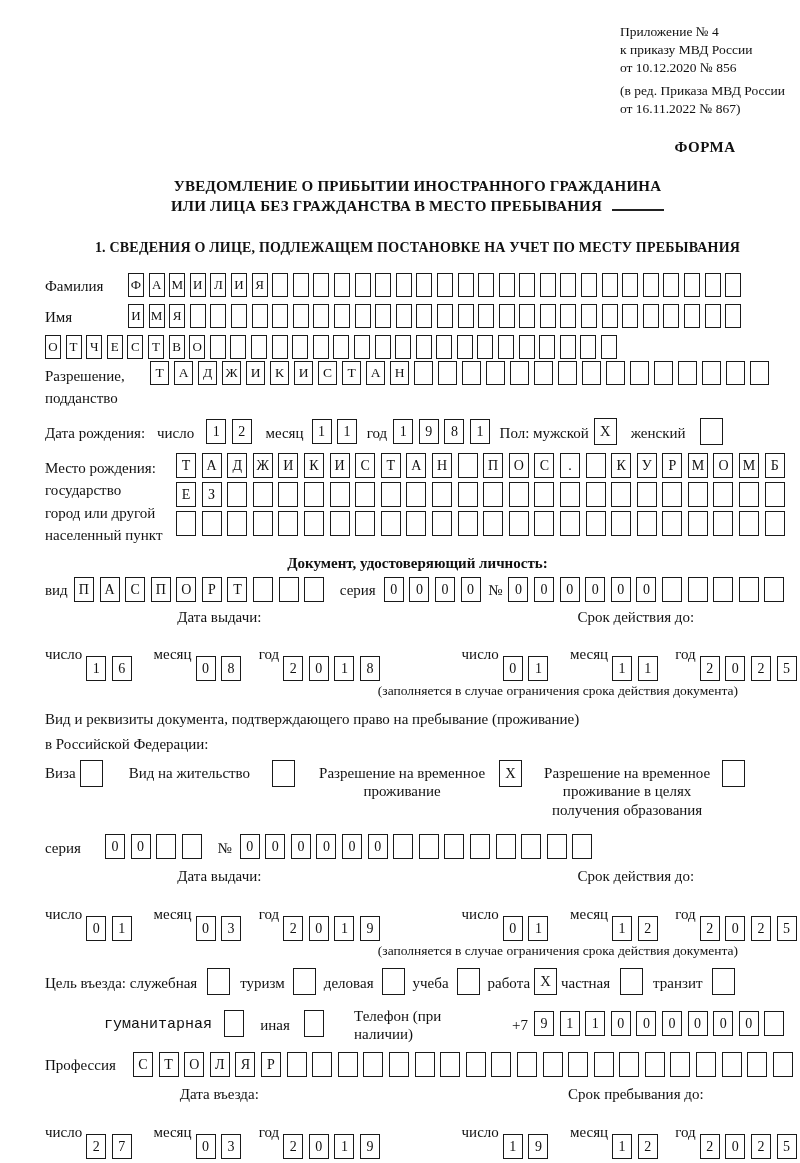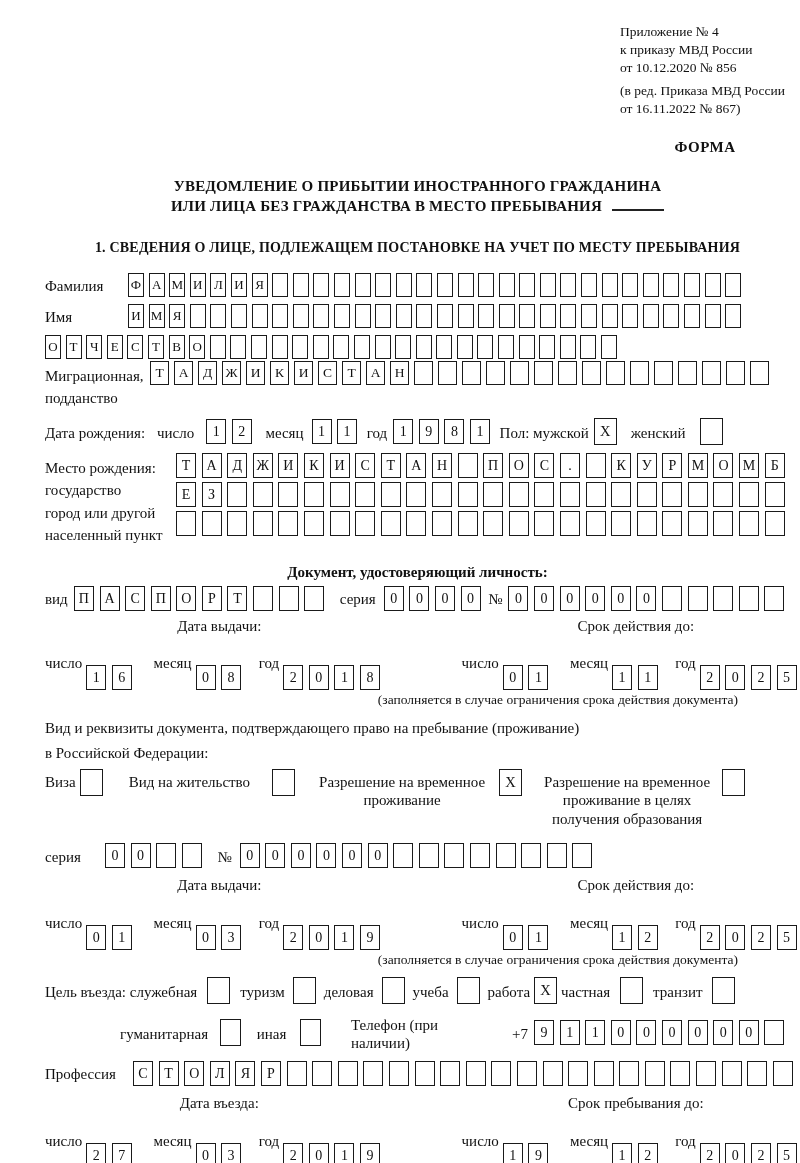--- a/index.html
+++ b/index.html
@@ -77,21 +77,21 @@
     <span class="lbl" style="width:83px;">Имя</span>
     <span class="cells"><span class="cell">И</span><span class="cell">М</span><span class="cell">Я</span><span class="cell"></span><span class="cell"></span><span class="cell"></span><span class="cell"></span><span class="cell"></span><span class="cell"></span><span class="cell"></span><span class="cell"></span><span class="cell"></span><span class="cell"></span><span class="cell"></span><span class="cell"></span><span class="cell"></span><span class="cell"></span><span class="cell"></span><span class="cell"></span><span class="cell"></span><span class="cell"></span><span class="cell"></span><span class="cell"></span><span class="cell"></span><span class="cell"></span><span class="cell"></span><span class="cell"></span><span class="cell"></span><span class="cell"></span><span class="cell"></span></span>
   </div>
 
   <div class="row">
     <span class="cells"><span class="cell">О</span><span class="cell">Т</span><span class="cell">Ч</span><span class="cell">Е</span><span class="cell">С</span><span class="cell">Т</span><span class="cell">В</span><span class="cell">О</span><span class="cell"></span><span class="cell"></span><span class="cell"></span><span class="cell"></span><span class="cell"></span><span class="cell"></span><span class="cell"></span><span class="cell"></span><span class="cell"></span><span class="cell"></span><span class="cell"></span><span class="cell"></span><span class="cell"></span><span class="cell"></span><span class="cell"></span><span class="cell"></span><span class="cell"></span><span class="cell"></span><span class="cell"></span><span class="cell"></span></span>
   </div>
 
   <div class="row" style="margin-top:2px;">
     <span class="lblcol" style="width:105px;">
-      <div>Миграционная,</div>
+      <div>Разрешение,</div>
       <div>подданство</div>
     </span>
     <span class="cells sz24"><span class="cell">Т</span><span class="cell">А</span><span class="cell">Д</span><span class="cell">Ж</span><span class="cell">И</span><span class="cell">К</span><span class="cell">И</span><span class="cell">С</span><span class="cell">Т</span><span class="cell">А</span><span class="cell">Н</span><span class="cell"></span><span class="cell"></span><span class="cell"></span><span class="cell"></span><span class="cell"></span><span class="cell"></span><span class="cell"></span><span class="cell"></span><span class="cell"></span><span class="cell"></span><span class="cell"></span><span class="cell"></span><span class="cell"></span><span class="cell"></span><span class="cell"></span></span>
   </div>
 
   <div class="row" style="margin-top:8px;align-items:center;">
     <span class="inline-lbl" style="width:112px;">Дата рождения:</span>
     <span class="inline-lbl" style="margin-right:12px;">число</span>
     <span class="cells sz25"><span class="cell">1</span><span class="cell">2</span></span>
     <span class="inline-lbl" style="margin:0 8px 0 8px;">месяц</span>
@@ -111,21 +111,21 @@
       <div>город или другой</div>
       <div>населенный пункт</div>
     </span>
     <span class="stack">
       <span class="cells sz25"><span class="cell">Т</span><span class="cell">А</span><span class="cell">Д</span><span class="cell">Ж</span><span class="cell">И</span><span class="cell">К</span><span class="cell">И</span><span class="cell">С</span><span class="cell">Т</span><span class="cell">А</span><span class="cell">Н</span><span class="cell"></span><span class="cell">П</span><span class="cell">О</span><span class="cell">С</span><span class="cell">.</span><span class="cell"></span><span class="cell">К</span><span class="cell">У</span><span class="cell">Р</span><span class="cell">М</span><span class="cell">О</span><span class="cell">М</span><span class="cell">Б</span></span>
       <span class="cells sz25"><span class="cell">Е</span><span class="cell">З</span><span class="cell"></span><span class="cell"></span><span class="cell"></span><span class="cell"></span><span class="cell"></span><span class="cell"></span><span class="cell"></span><span class="cell"></span><span class="cell"></span><span class="cell"></span><span class="cell"></span><span class="cell"></span><span class="cell"></span><span class="cell"></span><span class="cell"></span><span class="cell"></span><span class="cell"></span><span class="cell"></span><span class="cell"></span><span class="cell"></span><span class="cell"></span><span class="cell"></span></span>
       <span class="cells sz25"><span class="cell"></span><span class="cell"></span><span class="cell"></span><span class="cell"></span><span class="cell"></span><span class="cell"></span><span class="cell"></span><span class="cell"></span><span class="cell"></span><span class="cell"></span><span class="cell"></span><span class="cell"></span><span class="cell"></span><span class="cell"></span><span class="cell"></span><span class="cell"></span><span class="cell"></span><span class="cell"></span><span class="cell"></span><span class="cell"></span><span class="cell"></span><span class="cell"></span><span class="cell"></span><span class="cell"></span></span>
     </span>
   </div>
 
-  <div class="center-head" style="margin-top:16px;">Документ, удостоверяющий личность:</div>
+  <div class="center-head" style="margin-top:7px;">Документ, удостоверяющий личность:</div>
 
   <div class="row" style="margin-top:4px;align-items:flex-start;">
     <span class="inline-lbl" style="width:62px;">вид</span>
     <span class="cells sz25"><span class="cell">П</span><span class="cell">А</span><span class="cell">С</span><span class="cell">П</span><span class="cell">О</span><span class="cell">Р</span><span class="cell">Т</span><span class="cell"></span><span class="cell"></span><span class="cell"></span></span>
     <span class="inline-lbl" style="margin:0 8px 0 10px;">серия</span>
     <span class="cells sz25"><span class="cell">0</span><span class="cell">0</span><span class="cell">0</span><span class="cell">0</span></span>
     <span class="inline-lbl" style="margin:0 6px 0 2px;">№</span>
     <span class="cells sz25"><span class="cell">0</span><span class="cell">0</span><span class="cell">0</span><span class="cell">0</span><span class="cell">0</span><span class="cell">0</span><span class="cell"></span><span class="cell"></span><span class="cell"></span><span class="cell"></span><span class="cell"></span></span>
   </div>
 
@@ -228,21 +228,21 @@
     <span class="chk" style="margin-left:8px;"></span>
     <span class="inline-lbl" style="margin-left:8px;">работа</span>
     <span class="chk" style="margin-left:4px;">X</span>
     <span class="inline-lbl" style="margin-left:4px;">частная</span>
     <span class="chk" style="margin-left:10px;"></span>
     <span class="inline-lbl" style="margin-left:10px;">транзит</span>
     <span class="chk" style="margin-left:10px;"></span>
   </div>
 
   <div class="row" style="margin-top:8px;align-items:center;">
-    <span class="inline-lbl" style="margin-left:75px;">гуманитарная</span>
+    <span class="inline-lbl" style="margin-left:59px;font-family:Liberation Mono, monospace;">гуманитарная</span>
     <span class="chk" style="margin-left:12px;"></span>
     <span class="inline-lbl" style="margin-left:16px;">иная</span>
     <span class="chk" style="margin-left:14px;"></span>
     <span class="inline-lbl" style="margin-left:30px;">Телефон (при наличии)</span>
     <span class="inline-lbl" style="margin-left:28px;margin-right:6px;">+7</span>
     <span class="cells sz25"><span class="cell">9</span><span class="cell">1</span><span class="cell">1</span><span class="cell">0</span><span class="cell">0</span><span class="cell">0</span><span class="cell">0</span><span class="cell">0</span><span class="cell">0</span><span class="cell"></span></span>
   </div>
 
   <div class="row" style="margin-top:8px;">
     <span class="lbl" style="width:88px;">Профессия</span>

